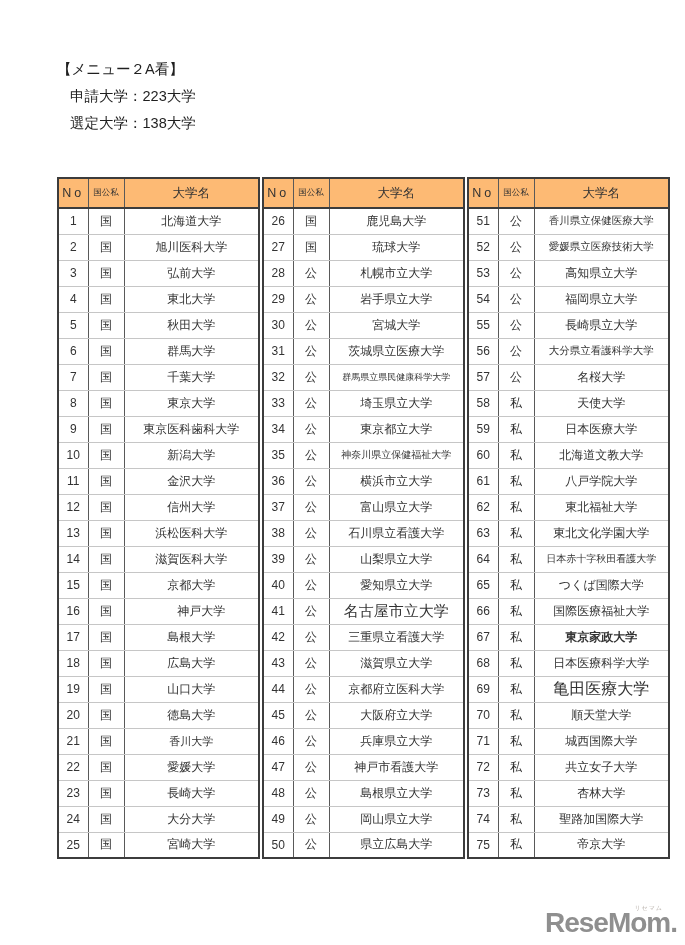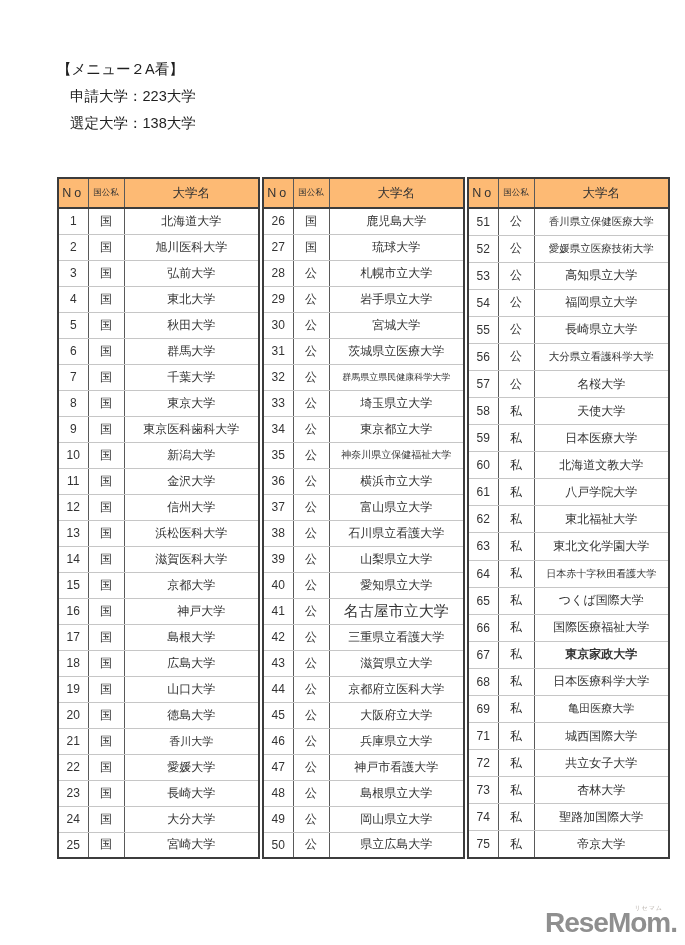--- a/index.html
+++ b/index.html
@@ -472,21 +472,26 @@
           <td style="font-size: 12px; font-weight: bold;">東京家政大学</td>
         </tr>
         <tr>
           <td>68</td>
           <td>私</td>
           <td style="font-size: 12px;">日本医療科学大学</td>
         </tr>
         <tr>
           <td>69</td>
           <td>私</td>
-          <td style="font-size: 11px; margin-top: 48px;">亀田医療大学</td>
+          <td style="font-size: 16px; margin-top: 48px;">亀田医療大学</td>
+        </tr>
+        <tr>
+          <td>70</td>
+          <td>私</td>
+          <td style="font-size: 12px;">順天堂大学</td>
         </tr>
         <tr>
           <td>71</td>
           <td>私</td>
           <td style="font-size: 12px;">城西国際大学</td>
         </tr>
         <tr>
           <td>72</td>
           <td>私</td>
           <td style="font-size: 12px;">共立女子大学</td>

